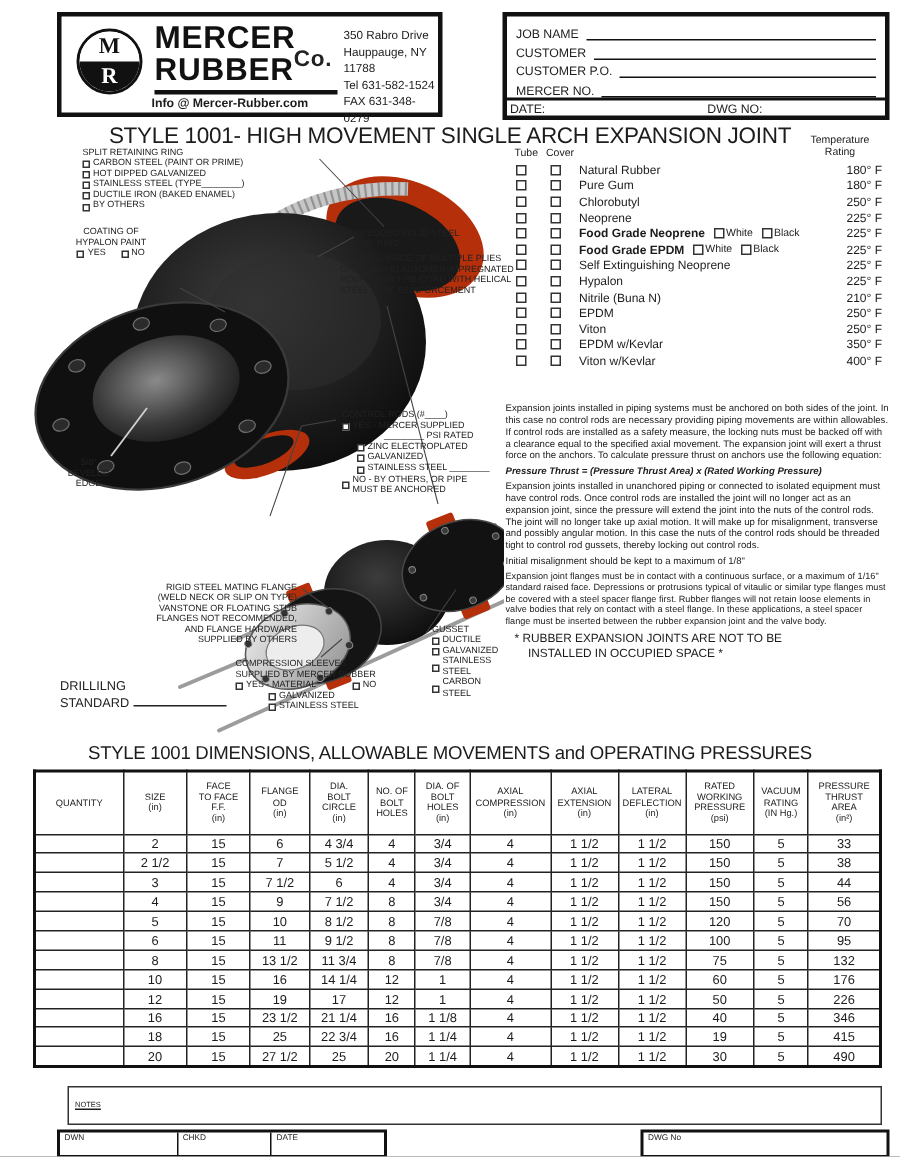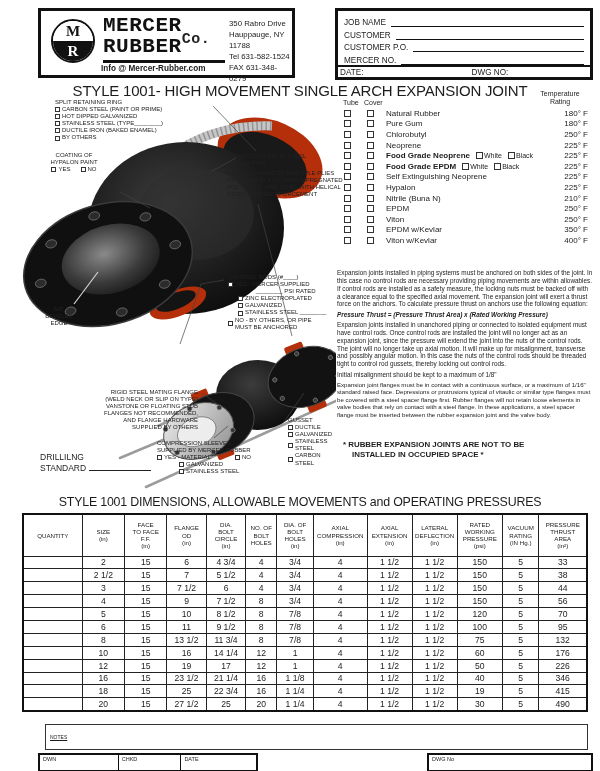--- a/index.html
+++ b/index.html
@@ -9,21 +9,21 @@
   .pre{white-space:pre-line}
   .cb{display:inline-block;width:6px;height:6px;border:1px solid #333;background:#fff;flex:none}
 
   
   .hdr-left{position:absolute;left:38px;top:8px;width:257px;height:70px;border:3px solid #111}
   .logo-circle{position:absolute;left:10px;top:8px;width:44px;height:44px;border-radius:50%;
                border:2px solid #111;overflow:hidden;font-family:"Liberation Serif",serif;font-weight:bold}
   .logo-top,.logo-bot{height:50%;display:flex;align-items:center;justify-content:center;font-size:15px;line-height:1}
   .logo-top{background:#fff;color:#111}
   .logo-bot{background:#111;color:#fff}
-  .brand{position:absolute;left:62px;top:4px;font-family:Liberation Mono, monospace;font-weight:bold;line-height:21px;
+  .brand{position:absolute;left:62px;top:4px;font-family:Liberation Sans, sans-serif;font-weight:bold;line-height:21px;
          font-size:21px;letter-spacing:.5px;color:#111}
   .brand .co{font-size:15px}
   .brand-rule{position:absolute;left:62px;top:49px;width:122px;height:3px;background:#111}
   .email{position:absolute;left:60px;top:53px;font-size:8.2px;font-weight:bold}
   .addr{position:absolute;left:188px;top:7px;font-size:7.8px;line-height:11px}
   .hdr-right{position:absolute;left:335px;top:8px;width:258px;height:72px;border:3px solid #111;padding:3px 6px 0}
   .form-line{display:flex;align-items:flex-end;height:12.8px;font-size:8.2px}
   .form-lbl{flex:none}
   .form-rule{flex:1;border-bottom:1px solid #111;margin-left:5px;height:10px}
   .hdr-right-bottom{position:absolute;left:0;right:0;bottom:0;height:12px;border-top:2.5px solid #111;
@@ -44,21 +44,21 @@
   .mat-name.b{font-weight:bold}
   .mat-opt{font-size:7px;margin-left:1px}
   .inline-cb{margin-left:6px}
   .mat-temp{margin-left:auto;font-size:8px}
 
   
   .rcol{position:absolute;left:337px;top:269px;width:256px;font-size:6.4px;line-height:7.85px}
   .rcol p{margin-bottom:2.5px}
   .eq{font-weight:bold;font-style:italic;margin-bottom:2px}
   .p-small{font-size:6.1px;line-height:7.4px}
-  .warning{margin-top:22px;font-size:7.9px;font-weight:bold;line-height:10px;padding-left:6px}
+  .warning{margin-top:2px;font-size:7.9px;font-weight:normal;line-height:10px;padding-left:6px}
   .warning .l2{padding-left:9px}
 
   
   .co{position:absolute;font-size:6px;line-height:7.1px;color:#222}
   .co-title{white-space:nowrap}
   .co-line{display:flex;align-items:center;gap:2px;white-space:nowrap}
   .co-line .pre{white-space:pre-line}
   .co .cb{width:5px;height:5px}
   .co-indent{margin-left:10px}
   .co-center{text-align:center}

